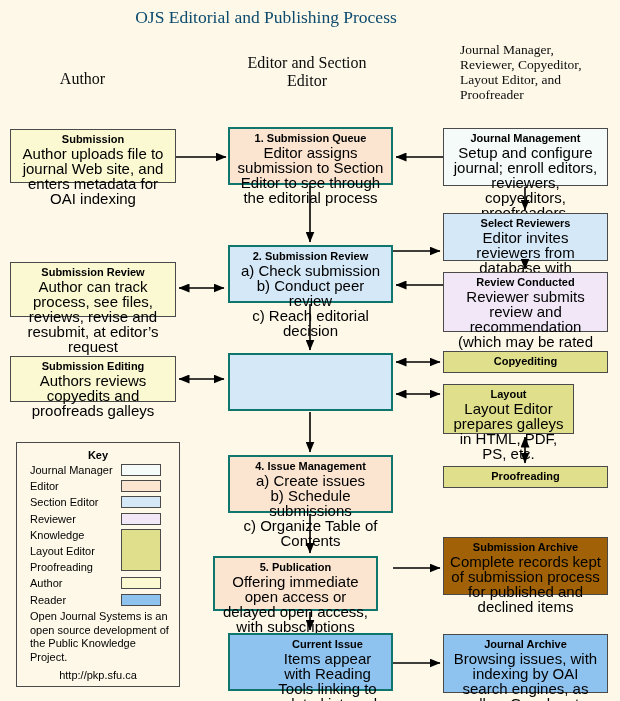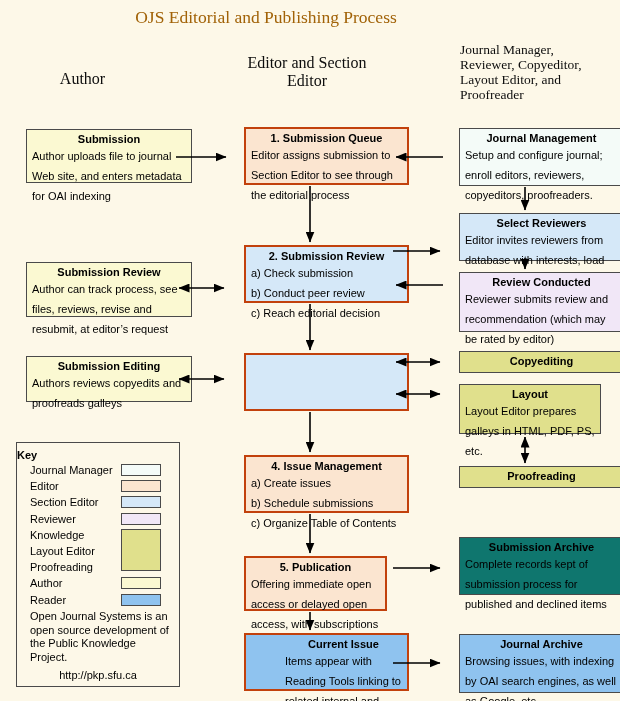--- a/index.html
+++ b/index.html
@@ -1,54 +1,54 @@
 <!DOCTYPE html>
 <html><head>
 <meta charset="utf-8">
 <style>
   html,body{margin:0;padding:0;}
   body{background:#fdf8e8;font-family:"Liberation Sans",sans-serif;}
   .canvas{position:relative;width:620px;height:701px;background:#fdf8e8;overflow:hidden;}
 
   .dg-title{position:absolute;left:0;top:7px;width:532px;text-align:center;
-    font-family:"Liberation Serif",serif;font-size:17.5px;color:#a16207;}
+    font-family:"Liberation Serif",serif;font-size:17.5px;color:#0c4a6e;}
   .h-author{position:absolute;left:30px;top:70px;width:105px;text-align:center;
     font-family:"Liberation Serif",serif;font-size:16px;color:#0d0d0d;}
   .h-editor{position:absolute;left:237px;top:54px;width:140px;text-align:center;
     font-family:"Liberation Serif",serif;font-size:16px;line-height:17.5px;color:#0d0d0d;}
   .h-others{position:absolute;left:460px;top:42px;width:140px;
     font-family:"Liberation Serif",serif;font-size:13.5px;line-height:15px;color:#0d0d0d;}
 
   .fbox{position:absolute;box-sizing:border-box;border:1px solid #4a4a4a;
-    padding:3px 5px 2px 5px;color:#000;margin-left:16px;}
-  .fbox.thick{border:2px solid #c2410c;}
+    padding:3px 5px 2px 5px;color:#000;}
+  .fbox.thick{border:2px solid #0f766e;}
   .bt{font-weight:bold;font-size:11px;line-height:13px;text-align:center;}
-  .bb{font-size:11px;line-height:20px;white-space:pre-line;}
+  .bb{font-size:15px;line-height:15px;white-space:pre-line;text-align:center;}
 
   #bx-sub{left:10px;top:129px;width:166px;height:54px;}
   #bx-subrev{left:10px;top:262px;width:166px;height:55px;}
   #bx-subedit{left:10px;top:356px;width:166px;height:46px;}
   #bx-q1{left:228px;top:127px;width:165px;height:58px;}
   #bx-q2{left:228px;top:245px;width:165px;height:58px;}
   #bx-q3{left:228px;top:353px;width:165px;height:58px;}
   #bx-q4{left:228px;top:455px;width:165px;height:58px;}
-  #bx-q5{left:228px;top:556px;width:143px;height:55px;}
+  #bx-q5{left:213px;top:556px;width:165px;height:55px;}
   #bx-ci{left:228px;top:633px;width:165px;height:58px;padding-left:39px;}
   #bx-jm{left:443px;top:128px;width:165px;height:58px;}
   #bx-sr{left:443px;top:213px;width:165px;height:48px;}
   #bx-rc{left:443px;top:272px;width:165px;height:60px;}
   #bx-ce{left:443px;top:351px;width:165px;height:22px;}
-  #bx-lay{left:443px;top:384px;width:142px;height:50px;}
+  #bx-lay{left:443px;top:384px;width:131px;height:50px;}
   #bx-pr{left:443px;top:466px;width:165px;height:22px;}
   #bx-sa{left:443px;top:537px;width:165px;height:58px;}
   #bx-ja{left:443px;top:634px;width:165px;height:59px;}
 
   #key{position:absolute;left:16px;top:442px;width:164px;height:245px;
     box-sizing:border-box;border:1px solid #4a4a4a;}
-  .key-title{margin-top:6px;text-align:left;font-weight:bold;font-size:11px;}
+  .key-title{margin-top:6px;text-align:center;font-weight:bold;font-size:11px;}
   .key-rows{position:absolute;left:0;right:0;top:19px;}
   .krow{position:relative;height:16.2px;padding-left:13px;
     font-size:11px;line-height:16.2px;color:#000;}
   .krow .sw{position:absolute;right:18px;top:2px;width:40px;height:12px;
     box-sizing:border-box;border:1px solid #4a4a4a;}
   .bigsw{position:absolute;right:18px;top:86px;width:40px;height:42px;
     box-sizing:border-box;border:1px solid #4a4a4a;}
   .key-note{position:absolute;left:13px;right:5px;top:167px;
     font-size:11px;line-height:13.5px;color:#000;}
   .key-url{position:absolute;left:0;right:0;top:226px;text-align:center;
@@ -121,21 +121,21 @@
   <div class="fbox" id="bx-ce" style="background-color: rgb(224, 224, 140);">
     <div class="bt">Copyediting</div>
   </div>
   <div class="fbox" id="bx-lay" style="background-color: rgb(224, 224, 140);">
     <div class="bt">Layout</div>
     <div class="bb">Layout Editor prepares galleys in HTML, PDF, PS, etc.</div>
   </div>
   <div class="fbox" id="bx-pr" style="background-color: rgb(224, 224, 140);">
     <div class="bt">Proofreading</div>
   </div>
-  <div class="fbox" id="bx-sa" style="background-color: #0f766e;">
+  <div class="fbox" id="bx-sa" style="background-color: #a16207;">
     <div class="bt">Submission Archive</div>
     <div class="bb">Complete records kept of submission process for published and declined items</div>
   </div>
   <div class="fbox" id="bx-ja" style="background-color: rgb(143, 195, 239);">
     <div class="bt">Journal Archive</div>
     <div class="bb">Browsing issues, with indexing by OAI search engines, as well as Google, etc.</div>
   </div>
 
   <div id="key">
     <div class="key-title">Key</div>

